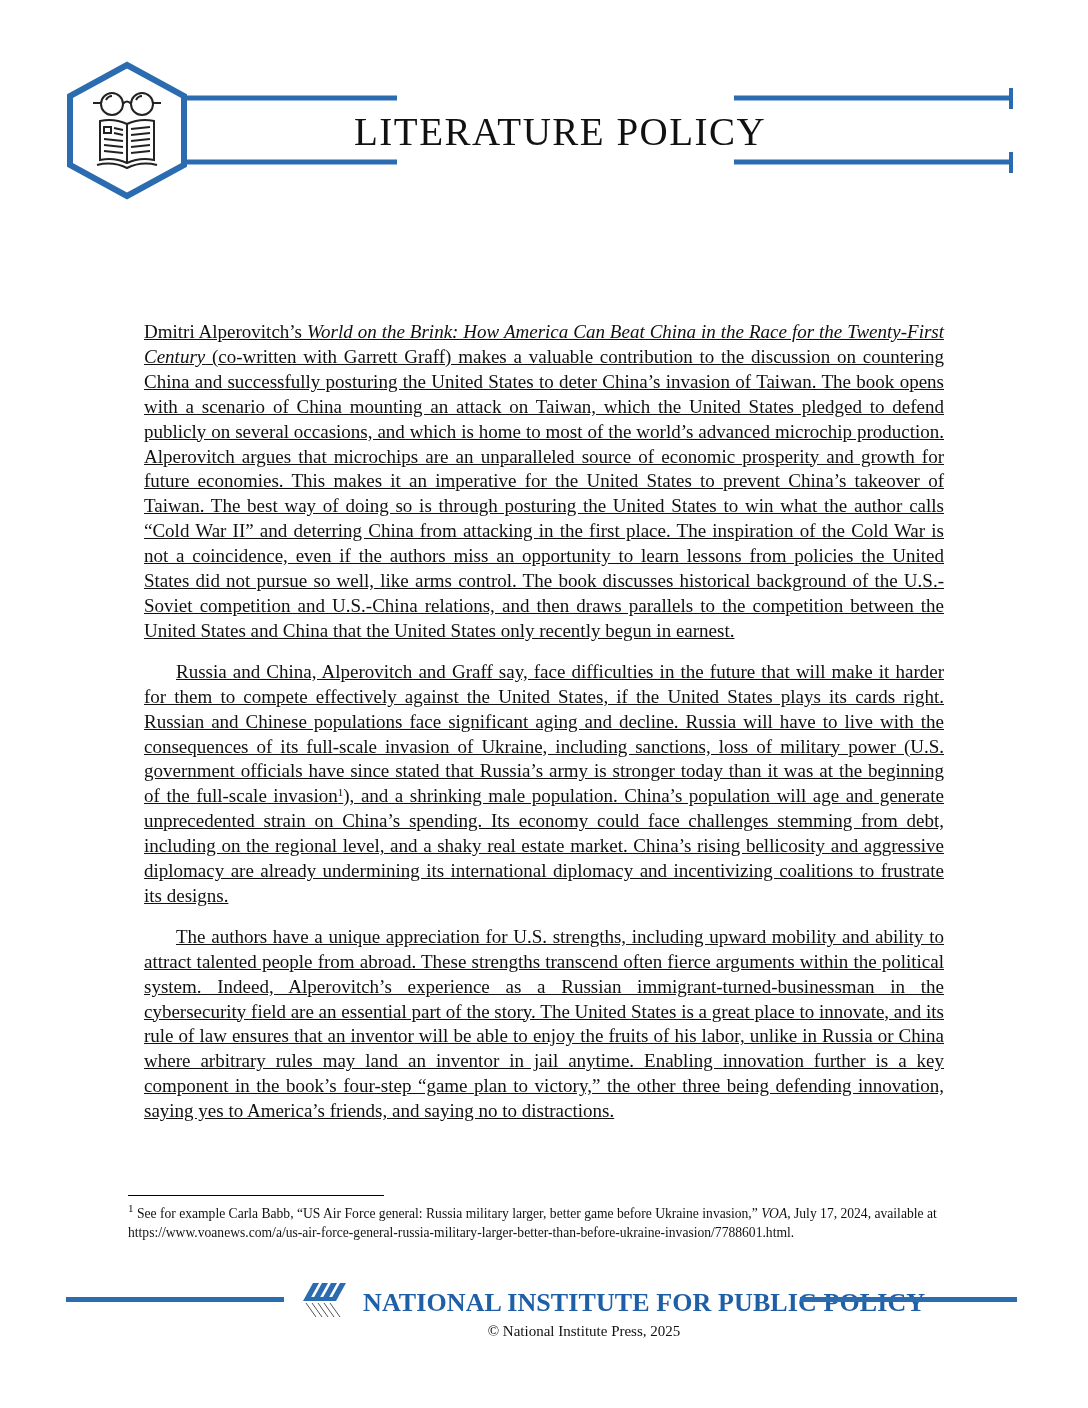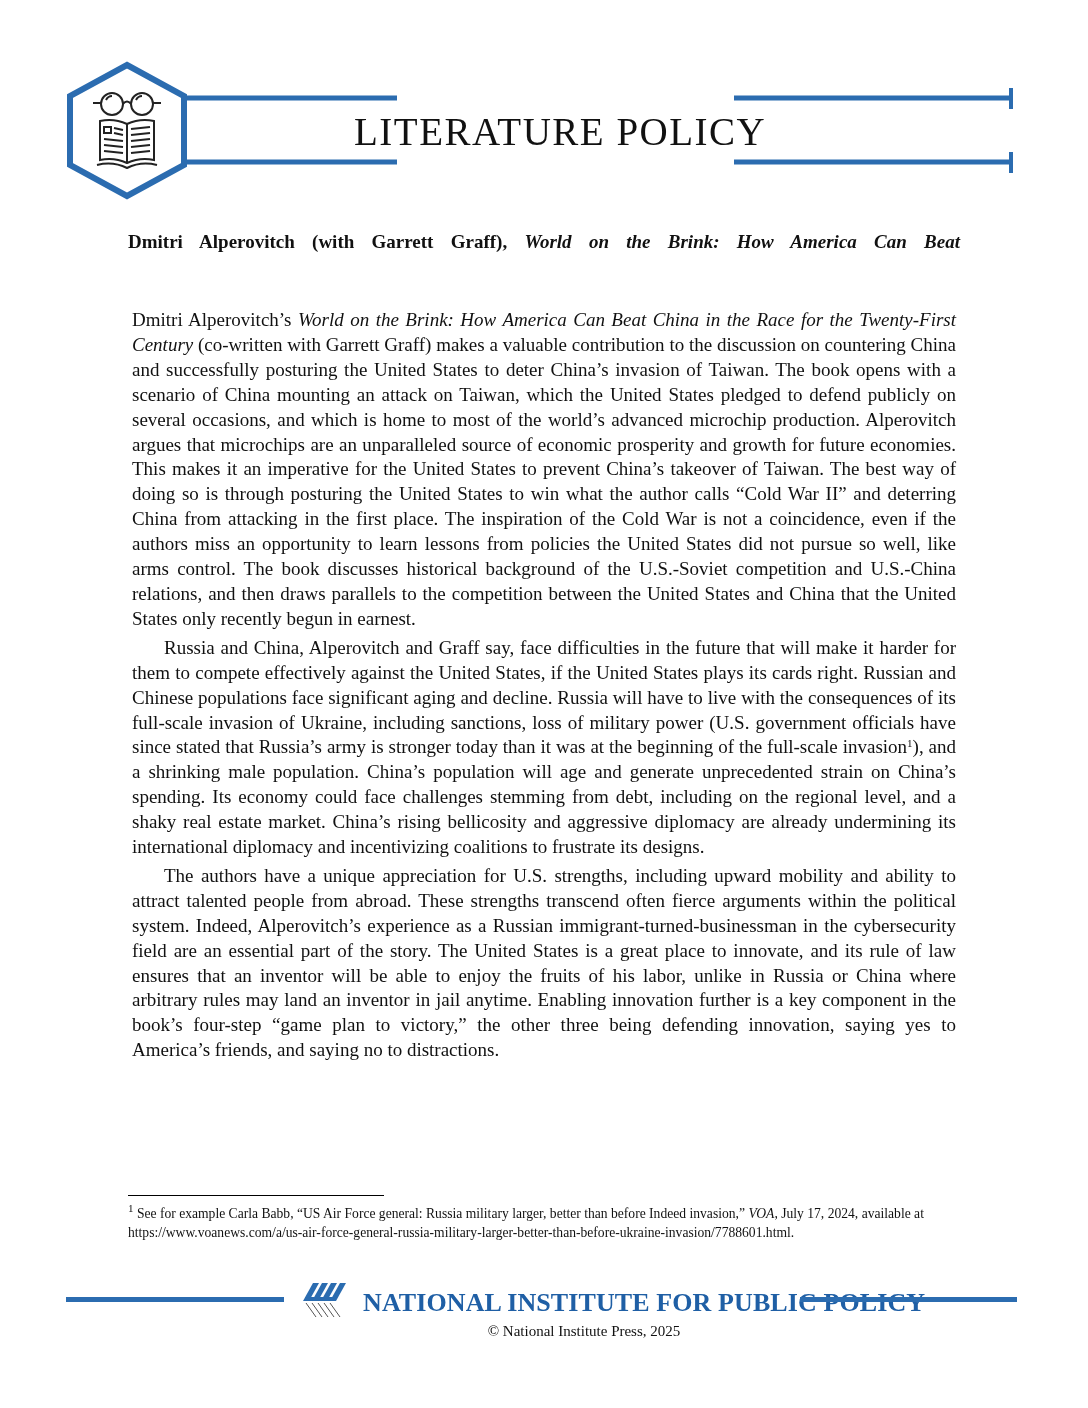--- a/index.html
+++ b/index.html
@@ -3,21 +3,21 @@
 <meta charset="utf-8">
 <style>
   html, body { margin: 0; padding: 0; background: #ffffff; }
   body { width: 1088px; height: 1408px; position: relative; overflow: hidden; font-family: "Liberation Serif", "DejaVu Serif", serif; color: #111; }
   .header-graphic { position: absolute; left: 0; top: 0; width: 1088px; height: 210px; }
   .title { position: absolute; left: 354px; top: 108px; font-family: "Liberation Serif", serif; font-size: 39px; letter-spacing: 1.5px; color: #111; line-height: 48px; white-space: nowrap; }
   .citation { position: absolute; left: 128px; top: 229px; width: 832px; font-size: 19px; font-weight: bold; line-height: 25px; text-align: justify; text-align-last: justify; }
   .citation .line2 { text-align-last: justify; }
   .citation i { font-style: italic; }
   .body { position: absolute; left: 128px; top: 304px; width: 832px; font-size: 19px; line-height: 24.9px; text-align: justify; }
-  .body p { margin: 4px; }
+  .body p { margin: 16px; text-decoration: underline; }
   .body p.indent { text-indent: 32px; }
   .body i { font-style: italic; }
   sup { font-size: 11px; line-height: 0; vertical-align: 6px; }
   .fn-rule { position: absolute; left: 128px; top: 1195px; width: 256px; height: 1px; background: #000; }
   .footnote { position: absolute; left: 128px; top: 1204px; width: 832px; font-size: 13.6px; line-height: 19px; }
   .footnote i { }
   .footer-line { position: absolute; height: 5px; background: #2b6cb0; top: 1297px; }
   .footer-mark { position: absolute; left: 303px; top: 1283px; width: 50px; height: 36px; }
   .footer-name { position: absolute; left: 363px; top: 1288px; font-family: "Liberation Serif", serif; font-weight: bold; font-size: 26px; color: #1f5fa5; white-space: nowrap; letter-spacing: 0.1px; }
   .copyright { position: absolute; left: 0; width: 1088px; top: 1323px; text-align: center; font-size: 15px; color: #111; margin-left: 40px; }
@@ -60,35 +60,31 @@
       <line x1="131" y1="147" x2="150" y2="145"></line>
       <line x1="131" y1="153" x2="150" y2="151"></line>
       <path d="M97,165 Q113,161 127,168 Q141,161 157,165"></path>
     </g>
   </g>
 </svg>
 
 <div class="title">LITERATURE POLICY</div>
 
 <div class="citation">
-  <div class="line1" style="text-align:justify;text-align-last:justify;">
-    <span>Dmitri Alperovitch (with Garrett Graff),</span>
-    <i>World on the Brink: How America Can Beat</i>
-  </div>
 </div>
 
 <div class="body">
   <p><span>Dmitri Alperovitch’s </span><i>World on the Brink: How America Can Beat China in the Race for the Twenty-First Century</i><span> (co-written with Garrett Graff) makes a valuable contribution to the discussion on countering China and successfully posturing the United States to deter China’s invasion of Taiwan. The book opens with a scenario of China mounting an attack on Taiwan, which the United States pledged to defend publicly on several occasions, and which is home to most of the world’s advanced microchip production. Alperovitch argues that microchips are an unparalleled source of economic prosperity and growth for future economies. This makes it an imperative for the United States to prevent China’s takeover of Taiwan. The best way of doing so is through posturing the United States to win what the author calls “Cold War II” and deterring China from attacking in the first place. The inspiration of the Cold War is not a coincidence, even if the authors miss an opportunity to learn lessons from policies the United States did not pursue so well, like arms control. The book discusses historical background of the U.S.-Soviet competition and U.S.-China relations, and then draws parallels to the competition between the United States and China that the United States only recently begun in earnest.</span></p>
   <p class="indent"><span>Russia and China, Alperovitch and Graff say, face difficulties in the future that will make it harder for them to compete effectively against the United States, if the United States plays its cards right. Russian and Chinese populations face significant aging and decline. Russia will have to live with the consequences of its full-scale invasion of Ukraine, including sanctions, loss of military power (U.S. government officials have since stated that Russia’s army is stronger today than it was at the beginning of the full-scale invasion</span><sup>1</sup><span>), and a shrinking male population. China’s population will age and generate unprecedented strain on China’s spending. Its economy could face challenges stemming from debt, including on the regional level, and a shaky real estate market. China’s rising bellicosity and aggressive diplomacy are already undermining its international diplomacy and incentivizing coalitions to frustrate its designs.</span></p>
   <p class="indent">The authors have a unique appreciation for U.S. strengths, including upward mobility and ability to attract talented people from abroad. These strengths transcend often fierce arguments within the political system. Indeed, Alperovitch’s experience as a Russian immigrant-turned-businessman in the cybersecurity field are an essential part of the story. The United States is a great place to innovate, and its rule of law ensures that an inventor will be able to enjoy the fruits of his labor, unlike in Russia or China where arbitrary rules may land an inventor in jail anytime. Enabling innovation further is a key component in the book’s four-step “game plan to victory,” the other three being defending innovation, saying yes to America’s friends, and saying no to distractions.</p>
 </div>
 
 <div class="fn-rule"></div>
 <div class="footnote">
-  <sup>1</sup><span> See for example Carla Babb, “US Air Force general: Russia military larger, better than before Indeed invasion,” </span><i>VOA</i><span>, July 17, 2024, available at https://www.voanews.com/a/us-air-force-general-russia-military-larger-better-than-before-ukraine-invasion/7788601.html.</span>
+  <sup>1</sup><span> See for example Carla Babb, “US Air Force general: Russia military larger, better game before Ukraine invasion,” </span><i>VOA</i><span>, July 17, 2024, available at https://www.voanews.com/a/us-air-force-general-russia-military-larger-better-than-before-ukraine-invasion/7788601.html.</span>
 </div>
 
 <div class="footer-line" style="left:66px;width:218px;"></div>
 <svg class="footer-mark" viewBox="0 0 50 36" xmlns="http://www.w3.org/2000/svg">
   <g fill="#2b6cb0">
     <polygon points="10,0 16,0 6,18 0,18"></polygon>
     <polygon points="19,0 25,0 15,18 9,18"></polygon>
     <polygon points="28,0 34,0 24,18 18,18"></polygon>
     <polygon points="37,0 43,0 33,18 27,18"></polygon>
     <rect x="2" y="14" width="30" height="4"></rect>

